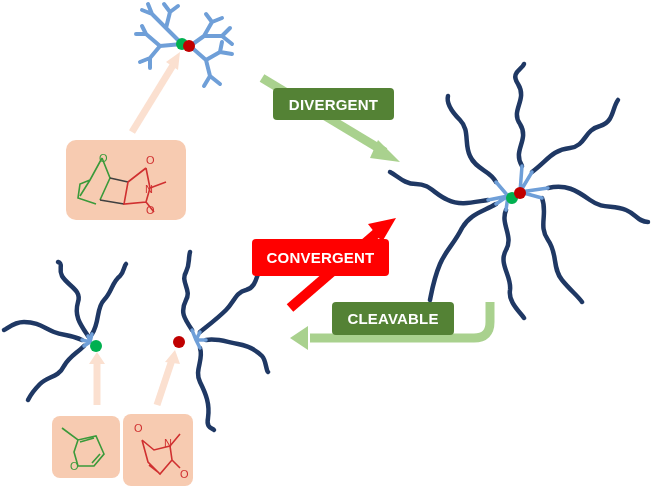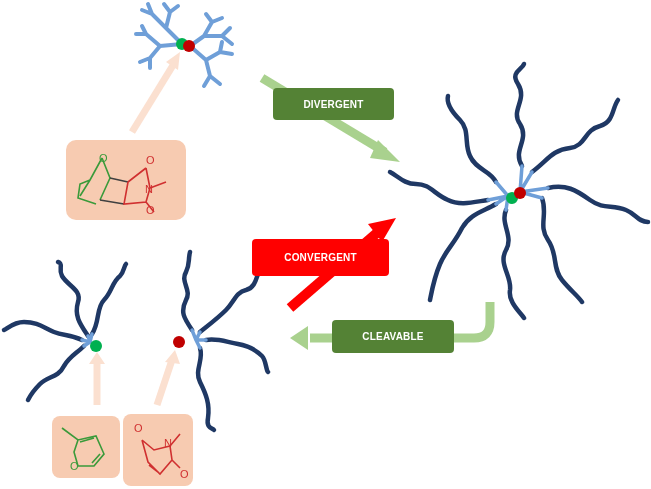--- a/index.html
+++ b/index.html
@@ -1,20 +1,20 @@
 <!DOCTYPE html>
 <html><head>
 <meta charset="utf-8">
 <style>
   html, body { margin:0; padding:0; background:#ffffff; }
   body { width:651px; height:489px; position:relative; overflow:hidden;
          font-family:"Liberation Sans", sans-serif; }
   #canvas { position:absolute; left:0; top:0; width:651px; height:489px; }
   .label-box { position:absolute; display:flex; align-items:center; justify-content:center;
-               color:#ffffff; font-weight:bold; font-size:10px; border-radius:4px;
+               color:#ffffff; font-weight:bold; font-size:15px; border-radius:4px;
                font-family:"Liberation Sans", sans-serif; letter-spacing:0.2px; }
 </style>
 </head>
 <body>
 
 <svg id="canvas" width="651" height="489" viewBox="0 0 651 489">
   <defs>
     <filter id="soft" x="-5%" y="-5%" width="110%" height="110%">
       <feGaussianBlur stdDeviation="0.4"></feGaussianBlur>
     </filter>
@@ -144,13 +144,13 @@
     <text x="134" y="432" font-size="11" fill="#d03030" font-family="Liberation Sans, sans-serif">O</text>
     <text x="164" y="447" font-size="11" fill="#d03030" font-family="Liberation Sans, sans-serif">N</text>
     <text x="180" y="478" font-size="11" fill="#d03030" font-family="Liberation Sans, sans-serif">O</text>
   </g>
 </svg>
 
 <div class="label-box" style="left:273px;top:88px;width:121px;height:32px;background:#548235;">DIVERGENT</div>
 
 <div class="label-box" style="left:252px;top:239px;width:137px;height:37px;background:#ff0000;">CONVERGENT</div>
 
-<div class="label-box" style="left:332px;top:320px;width:122px;height:33px;background:#548235;">CLEAVABLE</div>
+<div class="label-box" style="left:332px;top:302px;width:122px;height:33px;background:#548235;">CLEAVABLE</div>
 
 </body></html>

